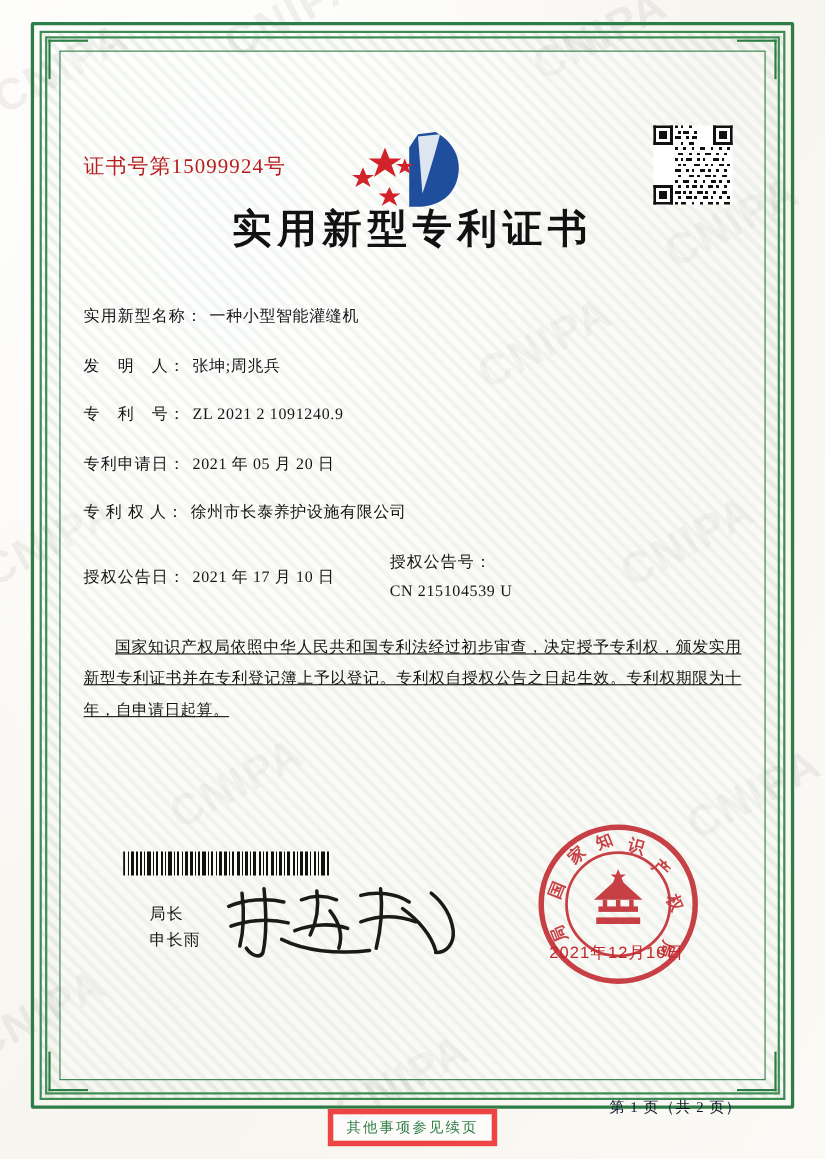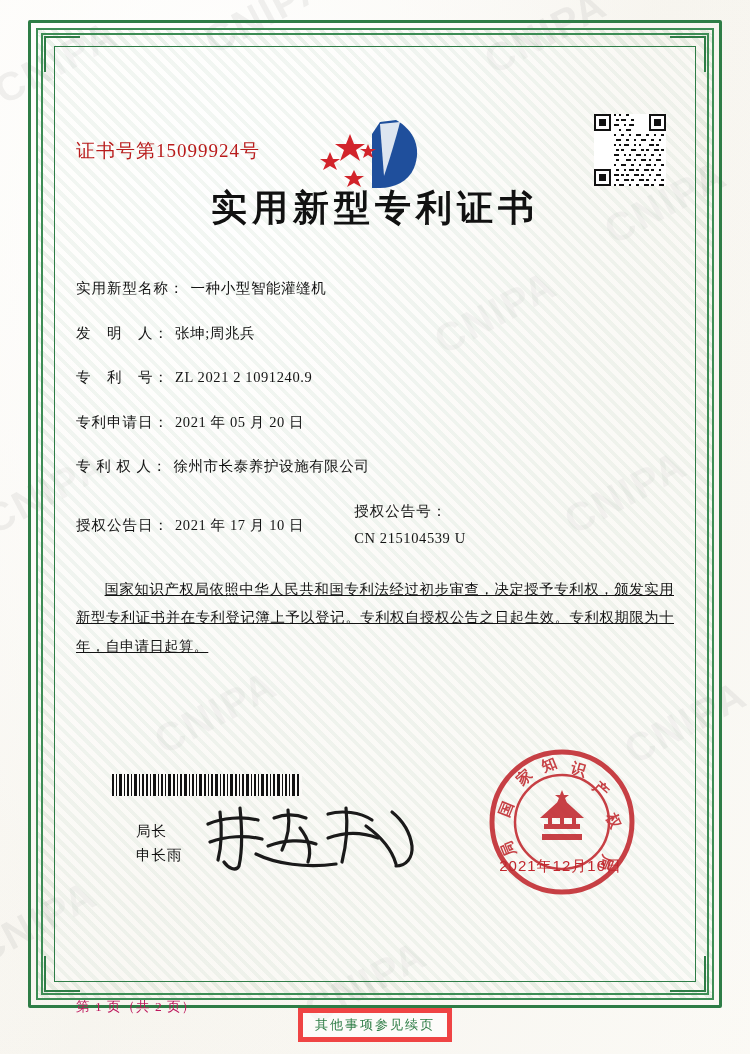--- a/index.html
+++ b/index.html
@@ -197,23 +197,23 @@
     color: #c1272d;
     font-size: 15px;
     letter-spacing: 1px;
     font-family: Liberation Sans, sans-serif;
   }
   .page-num {
     position: absolute;
     left: 0;
     right: 0;
     bottom: -52px;
-    text-align: left;
+    text-align: right;
     font-size: 13.5px;
-    color: #be185d;
+    color: #0f172a;
     letter-spacing: 1px;
   }
   .footer-note {
     position: absolute;
     left: 50%;
     transform: translateX(-50%);
     bottom: 12px;
     border: 5px solid #ef4444;
     color: #2e7d46;
     font-size: 13px;

